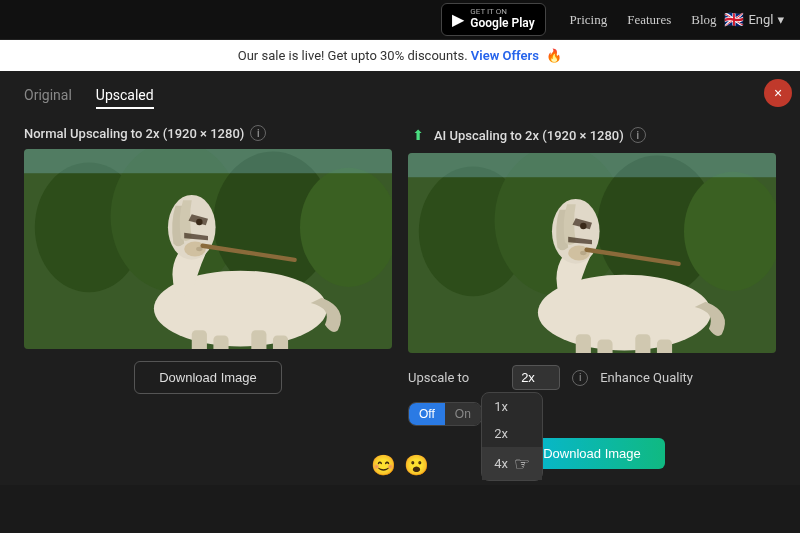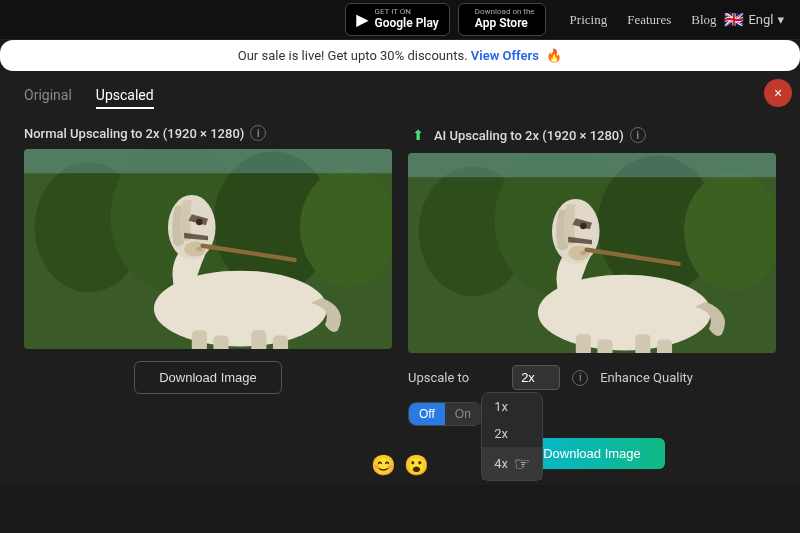--- a/index.html
+++ b/index.html
@@ -79,21 +79,20 @@
       font-size: 16px;
     }
 
     
     .sale-banner {
       background: #fff;
       text-align: center;
       padding: 8px;
       font-size: 13px;
       color: #333;
-      border-radius: 13px;
     }
     .sale-banner a {
       color: #2563eb;
       font-weight: 600;
       text-decoration: none;
     }
     .sale-emoji {
       margin-left: 4px;
     }
 
@@ -329,27 +328,20 @@
   </style>
 </head>
 <body>
 
 <div class="top-nav">
   <a class="store-btn" href="#">
     <span class="store-btn-icon">▶</span>
     <span class="store-btn-text">
       <span class="store-btn-small">GET IT ON</span>
       <span class="store-btn-large">Google Play</span>
-    </span>
-  </a>
-  <a class="store-btn" href="#">
-    <span class="store-btn-icon"></span>
-    <span class="store-btn-text">
-      <span class="store-btn-small">Download on the</span>
-      <span class="store-btn-large">App Store</span>
     </span>
   </a>
   <div class="nav-links">
     <span class="nav-link">Pricing</span>
     <span class="nav-link">Features</span>
     <span class="nav-link">Blog</span>
   </div>
   <div class="lang-btn">
     <span class="flag">🇬🇧</span>
     <span>Engl</span>

